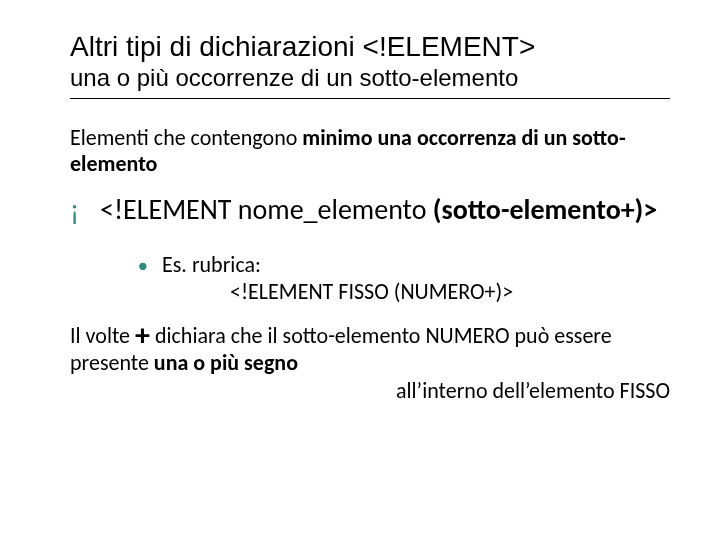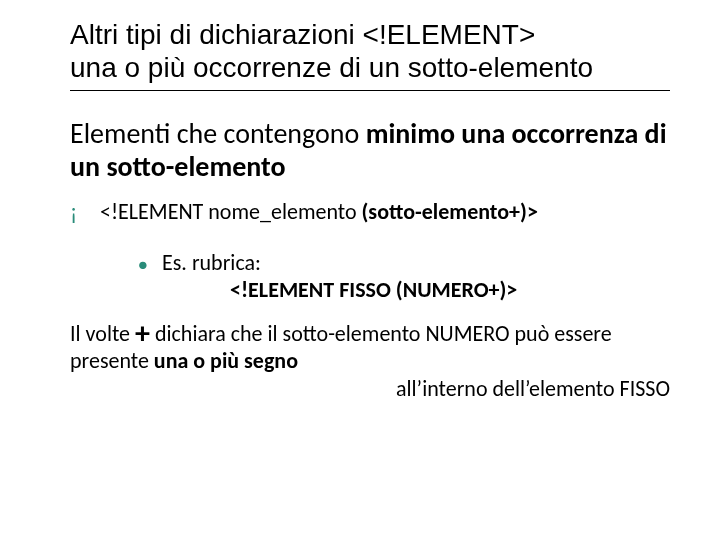--- a/index.html
+++ b/index.html
@@ -14,48 +14,48 @@
   .slide {
     box-sizing: border-box;
     padding: 20px 50px 10px 70px;
     position: relative;
   }
   .title {
     font-family: Arial, Helvetica, sans-serif;
     font-size: 28px;
     font-weight: 400;
     line-height: 1.1;
-    margin: 0 0 1px 0;
+    margin: 12px 0 1px 0;
   }
   .subtitle {
     font-family: Arial, Helvetica, sans-serif;
-    font-size: 28px;
+    font-size: 24px;
     font-weight: 400;
     margin: 0 0 6px 0;
   }
   hr.rule {
     border: none;
     border-top: 1.5px solid #000;
     margin: 0 0 26px 0;
   }
   .para1 {
-    font-size: 28px;
+    font-size: 22px;
     line-height: 1.2;
     margin: 0 0 14px 0;
     padding-left: 0;
     text-indent: 0;
   }
   .indent-block {
     display: block;
     padding-left: 38px;
   }
   .bold { font-weight: 700; }
   .list-o {
     margin: 0 0 24px 0;
-    font-size: 22px;
+    font-size: 28px;
   }
   .marker-o {
     color: #2a8c7a;
     display: inline-block;
     width: 30px;
   }
   .list-dot {
     margin: 0 0 16px 0;
     padding-left: 68px;
     font-size: 22px;
@@ -64,21 +64,20 @@
   .marker-dot {
     color: #2a8c7a;
     display: inline-block;
     width: 24px;
     font-size: 16px;
     vertical-align: middle;
   }
   .example-line2 {
     padding-left: 92px;
     font-size: 22px;
-    font-weight: bold;
   }
   .para-final {
     font-size: 22px;
     line-height: 1.25;
     margin: 0;
   }
   .plus-big {
     font-weight: 700;
     font-size: 30px;
     line-height: 0;

